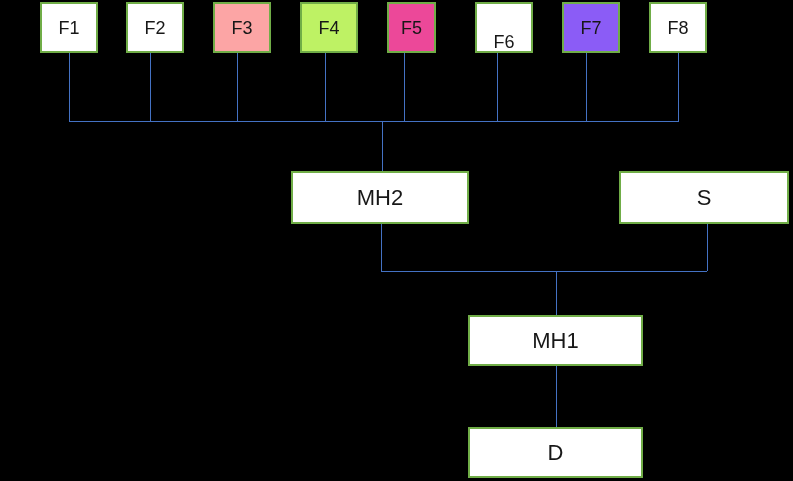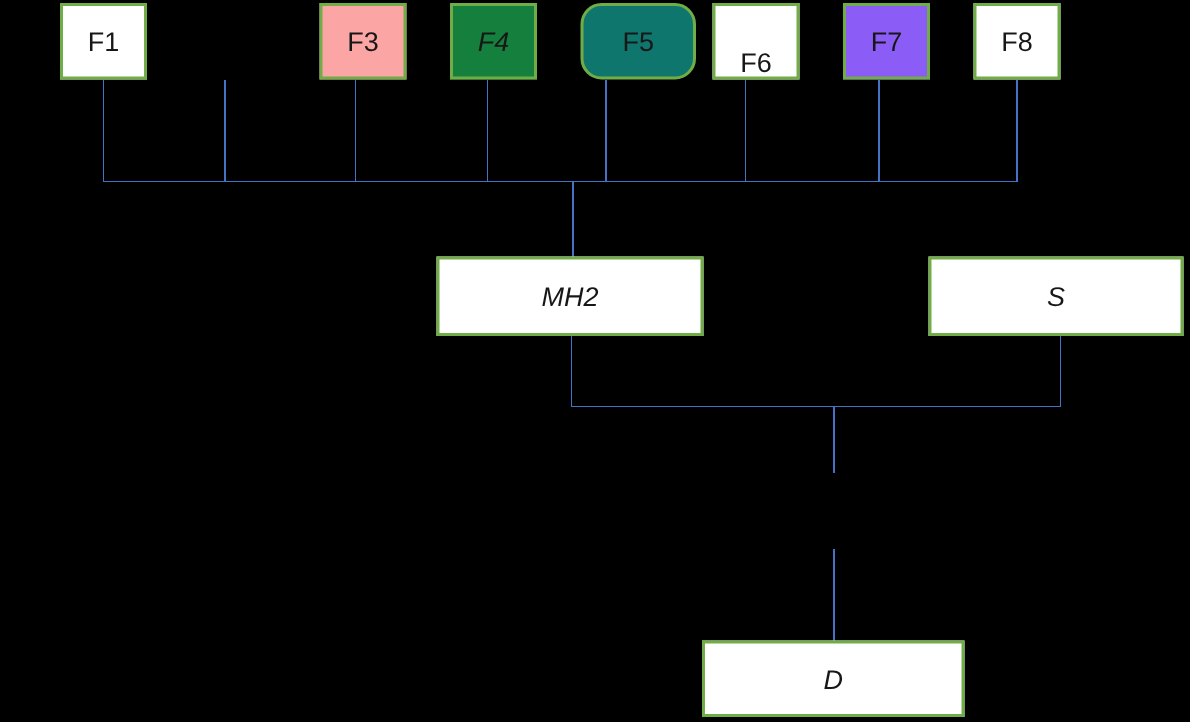--- a/index.html
+++ b/index.html
@@ -40,21 +40,21 @@
   .node-label {
     color: #171717;
     font-family: "Liberation Sans", sans-serif;
     font-size: 18px;
     line-height: 1;
     letter-spacing: 0px;
     white-space: nowrap;
     text-align: center;
   }
   .node-small .node-label { font-size: 18px; }
-  .node-wide  .node-label { font-size: 18px; font-style: italic; }
+  .node-wide  .node-label { font-size: 22px; }
 </style>
 </head>
 <body>
 
 <div id="diagram-canvas" style="width: 793px; height: 481px; background: rgb(0, 0, 0); padding-left: 36px;">
 
   <svg id="diagram-svg" viewBox="0 0 793 481" xmlns="http://www.w3.org/2000/svg">
       <polyline points="69,53 69,121 678,121 678,53" fill="none" stroke="#4472C4" stroke-width="1" shape-rendering="crispEdges"></polyline>
       <polyline points="69,53 69,121" fill="none" stroke="#4472C4" stroke-width="1" shape-rendering="crispEdges"></polyline>
       <polyline points="150,53 150,121" fill="none" stroke="#4472C4" stroke-width="1" shape-rendering="crispEdges"></polyline>
@@ -68,40 +68,46 @@
       <polyline points="381,224 381,271" fill="none" stroke="#4472C4" stroke-width="1" shape-rendering="crispEdges"></polyline>
       <polyline points="707,224 707,271" fill="none" stroke="#4472C4" stroke-width="1" shape-rendering="crispEdges"></polyline>
       <polyline points="381,271 707,271" fill="none" stroke="#4472C4" stroke-width="1" shape-rendering="crispEdges"></polyline>
       <polyline points="556,271 556,315" fill="none" stroke="#4472C4" stroke-width="1" shape-rendering="crispEdges"></polyline>
       <polyline points="556,366 556,427" fill="none" stroke="#4472C4" stroke-width="1" shape-rendering="crispEdges"></polyline>
     </svg>
 
 <div class="node-box node-small" style="left: 40px; top: 2px; width: 58px; height: 51px; border-color: rgb(112, 173, 71); background-color: rgb(255, 255, 255);">
       <span class="node-label" style="color: rgb(23, 23, 23);">F1</span>
     </div>
+    <div class="node-box node-small" style="left: 126px; top: 2px; width: 58px; height: 51px; border-color: rgb(112, 173, 71); background-color: rgb(255, 255, 255);">
+      <span class="node-label" style="color: rgb(23, 23, 23);">F2</span>
+    </div>
     <div class="node-box node-small" style="left: 213px; top: 2px; width: 58px; height: 51px; border-color: rgb(112, 173, 71); background-color: #fca5a5;">
       <span class="node-label" style="color: rgb(23, 23, 23);">F3</span>
     </div>
-    <div class="node-box node-small" style="left: 300px; top: 2px; width: 58px; height: 51px; border-color: rgb(112, 173, 71); background-color: #15803d; font-style: italic;">
+    <div class="node-box node-small" style="left: 300px; top: 2px; width: 58px; height: 51px; border-color: rgb(112, 173, 71); background-color: #bef264;">
       <span class="node-label" style="color: rgb(23, 23, 23);">F4</span>
     </div>
-    <div class="node-box node-small" style="left: 387px; top: 2px; width: 77px; height: 51px; border-color: rgb(112, 173, 71); background-color: #0f766e; border-radius: 14px;">
+    <div class="node-box node-small" style="left: 387px; top: 2px; width: 49px; height: 51px; border-color: rgb(112, 173, 71); background-color: #ec4899;">
       <span class="node-label" style="color: rgb(23, 23, 23);">F5</span>
     </div>
     <div class="node-box node-small" style="left: 475px; top: 2px; width: 58px; height: 51px; border-color: rgb(112, 173, 71); background-color: rgb(255, 255, 255); align-items: flex-end;">
       <span class="node-label" style="color: rgb(23, 23, 23);">F6</span>
     </div>
     <div class="node-box node-small" style="left: 562px; top: 2px; width: 58px; height: 51px; border-color: rgb(112, 173, 71); background-color: #8b5cf6;">
       <span class="node-label" style="color: rgb(23, 23, 23);">F7</span>
     </div>
     <div class="node-box node-small" style="left: 649px; top: 2px; width: 58px; height: 51px; border-color: rgb(112, 173, 71); background-color: rgb(255, 255, 255);">
       <span class="node-label" style="color: rgb(23, 23, 23);">F8</span>
     </div>
     <div class="node-box node-wide" style="left: 291px; top: 171px; width: 178px; height: 53px; border-color: rgb(112, 173, 71); background-color: rgb(255, 255, 255);">
       <span class="node-label" style="color: rgb(23, 23, 23);">MH2</span>
     </div>
     <div class="node-box node-wide" style="left: 619px; top: 171px; width: 170px; height: 53px; border-color: rgb(112, 173, 71); background-color: rgb(255, 255, 255);">
       <span class="node-label" style="color: rgb(23, 23, 23);">S</span>
     </div>
+    <div class="node-box node-wide" style="left: 468px; top: 315px; width: 175px; height: 51px; border-color: rgb(112, 173, 71); background-color: rgb(255, 255, 255);">
+      <span class="node-label" style="color: rgb(23, 23, 23);">MH1</span>
+    </div>
     <div class="node-box node-wide" style="left: 468px; top: 427px; width: 175px; height: 51px; border-color: rgb(112, 173, 71); background-color: rgb(255, 255, 255);">
       <span class="node-label" style="color: rgb(23, 23, 23);">D</span>
     </div>
   </div>
 
 </body></html>

